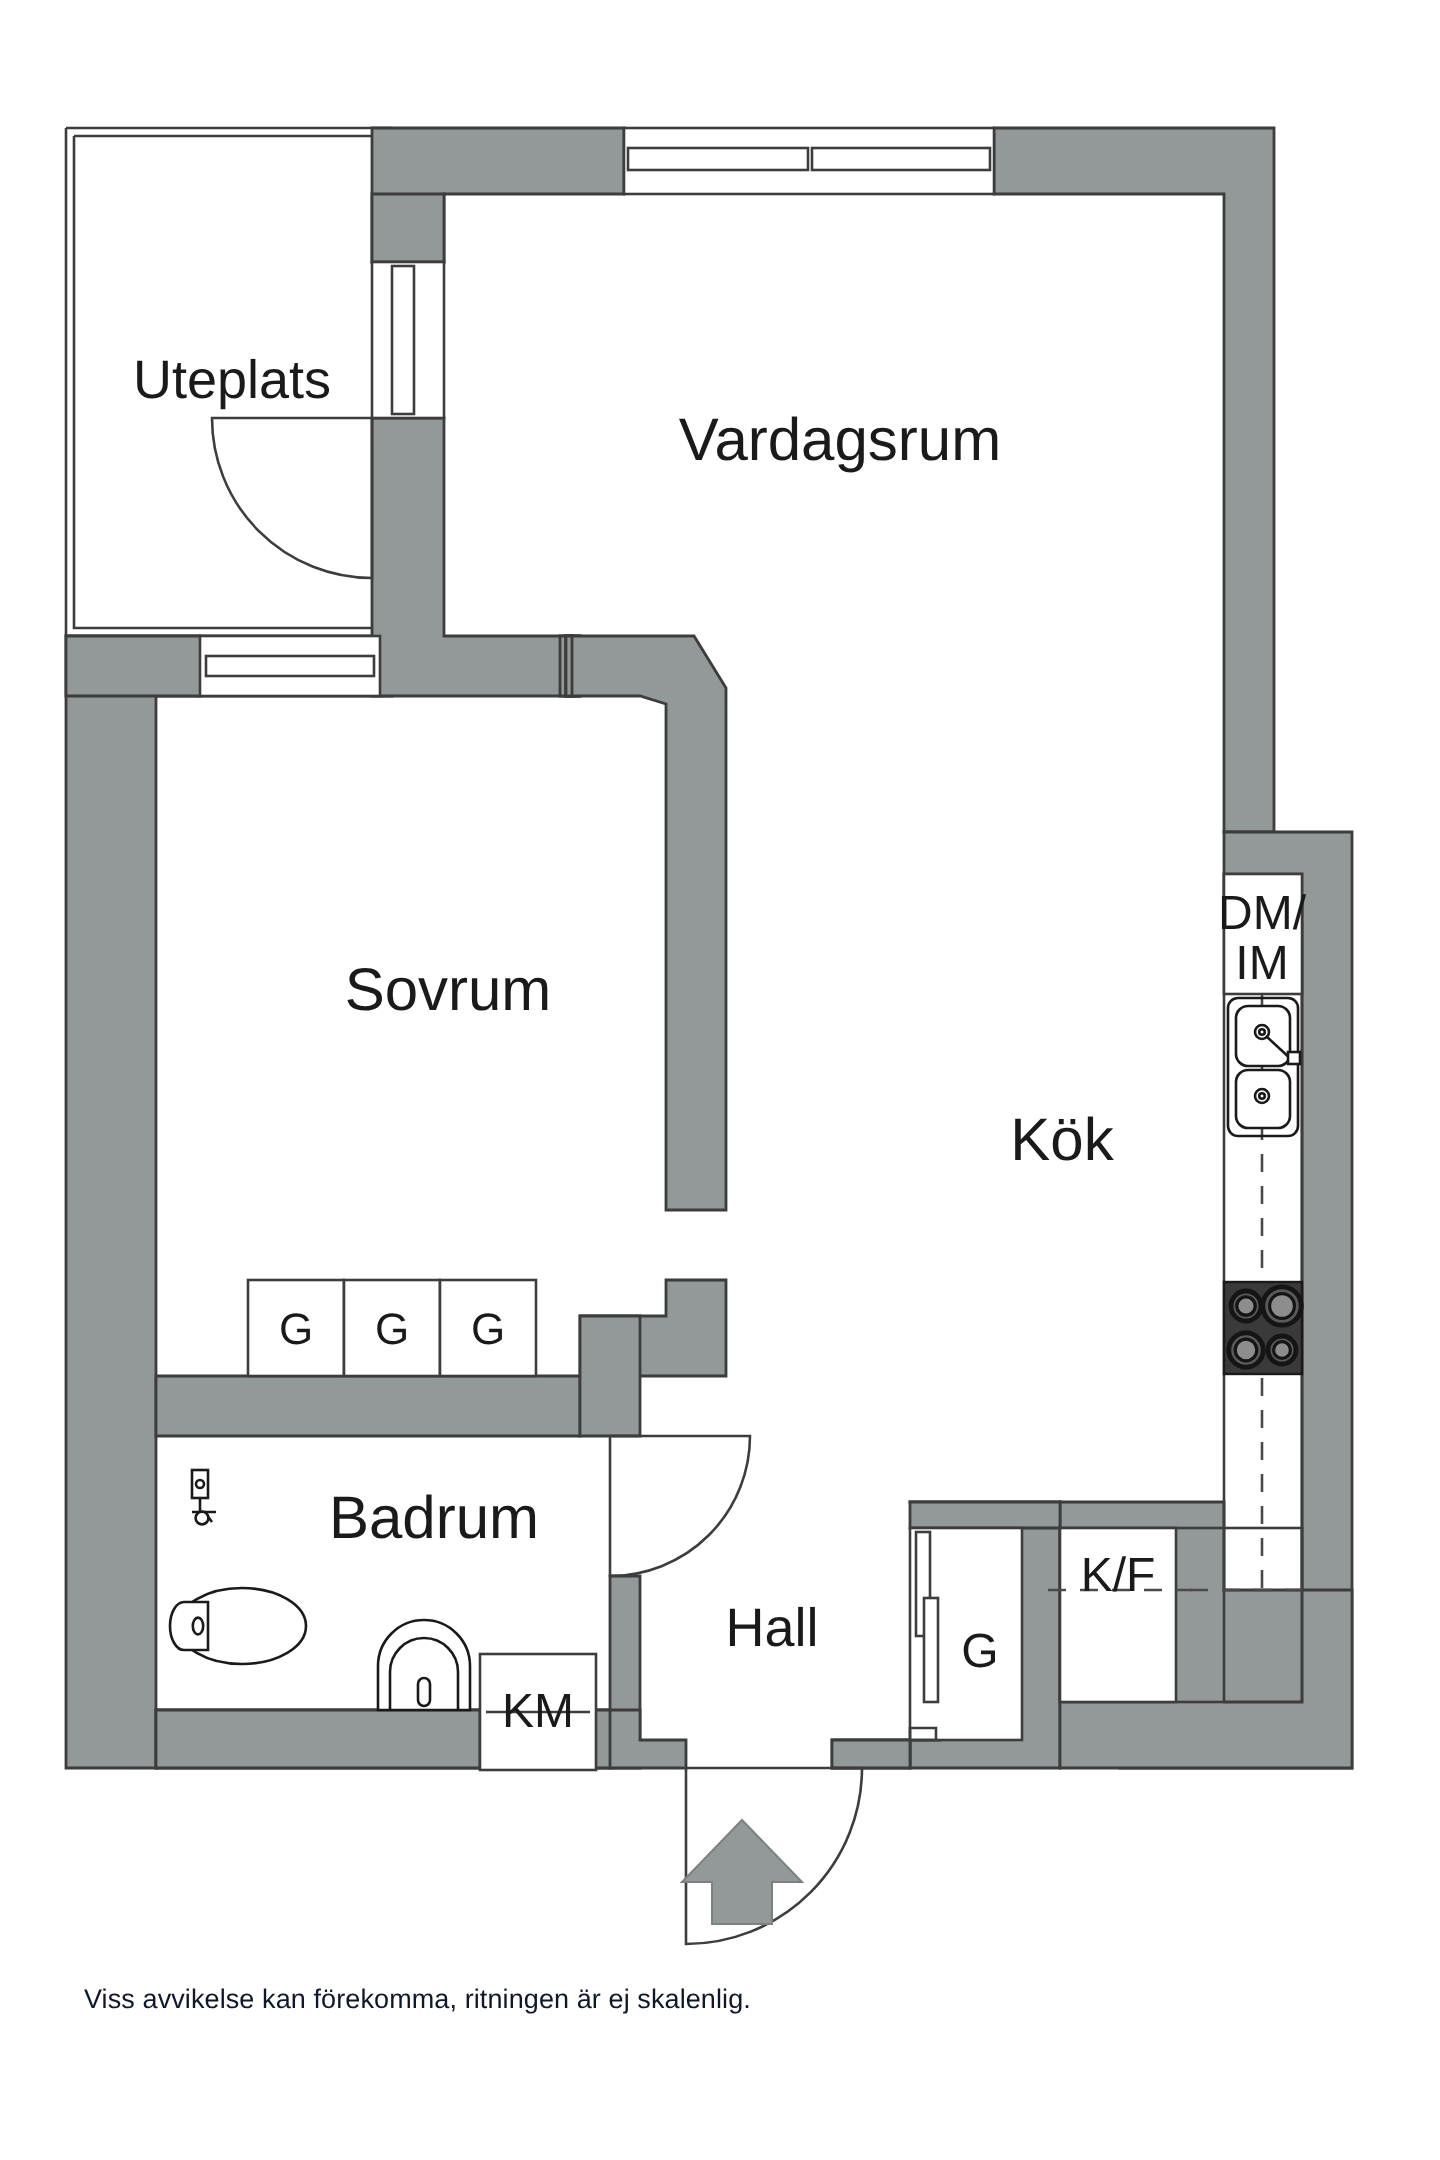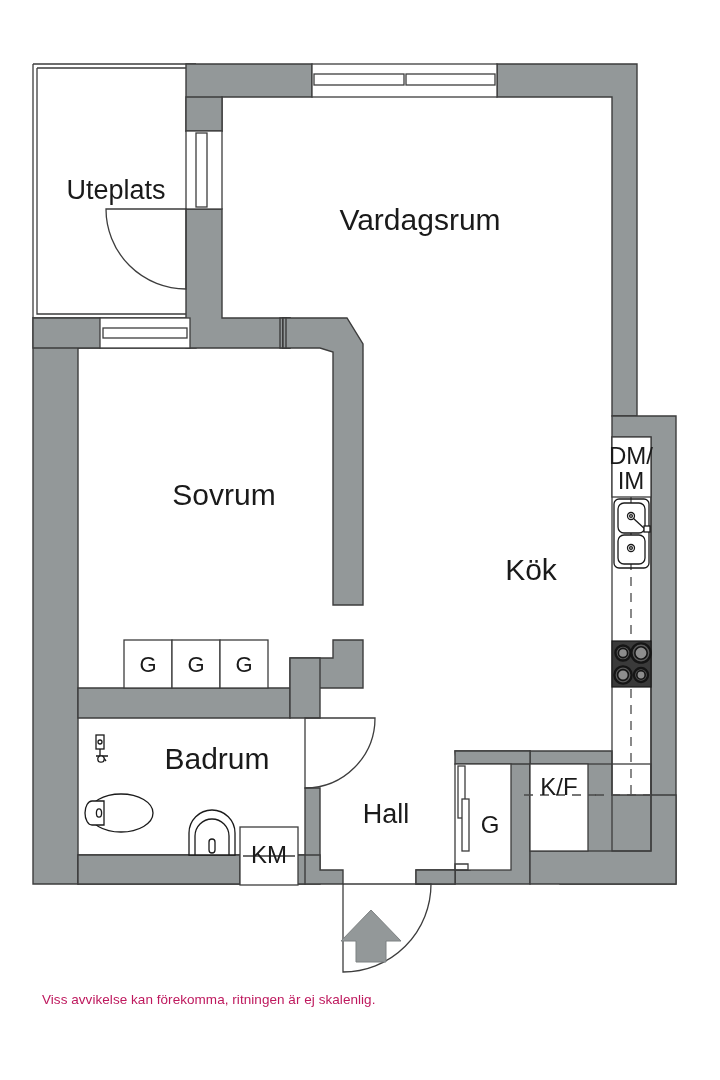--- a/index.html
+++ b/index.html
@@ -78,21 +78,21 @@
   .stove-body { fill: #3a3a3a; stroke: #1a1a1a; stroke-width: 1.2; }
   .burner-outer { fill: #5a5a5a; stroke: #151515; stroke-width: 2.4; }
   .burner-inner { fill: #8d8d8d; stroke: #151515; stroke-width: 1.6; }
   .arrow { fill: #939899; stroke: #7d8182; stroke-width: 1; }
   .caption {
     position: absolute;
     left: 42px;
     top: 992px;
     font-family: "Liberation Sans", sans-serif;
     font-size: 13.5px;
-    color: #be185d;
+    color: #0f172a;
     letter-spacing: 0.05px;
     white-space: nowrap;
     text-align: center;
   }
 </style>
 </head>
 <body>
 
 <div id="plan-root">
 

